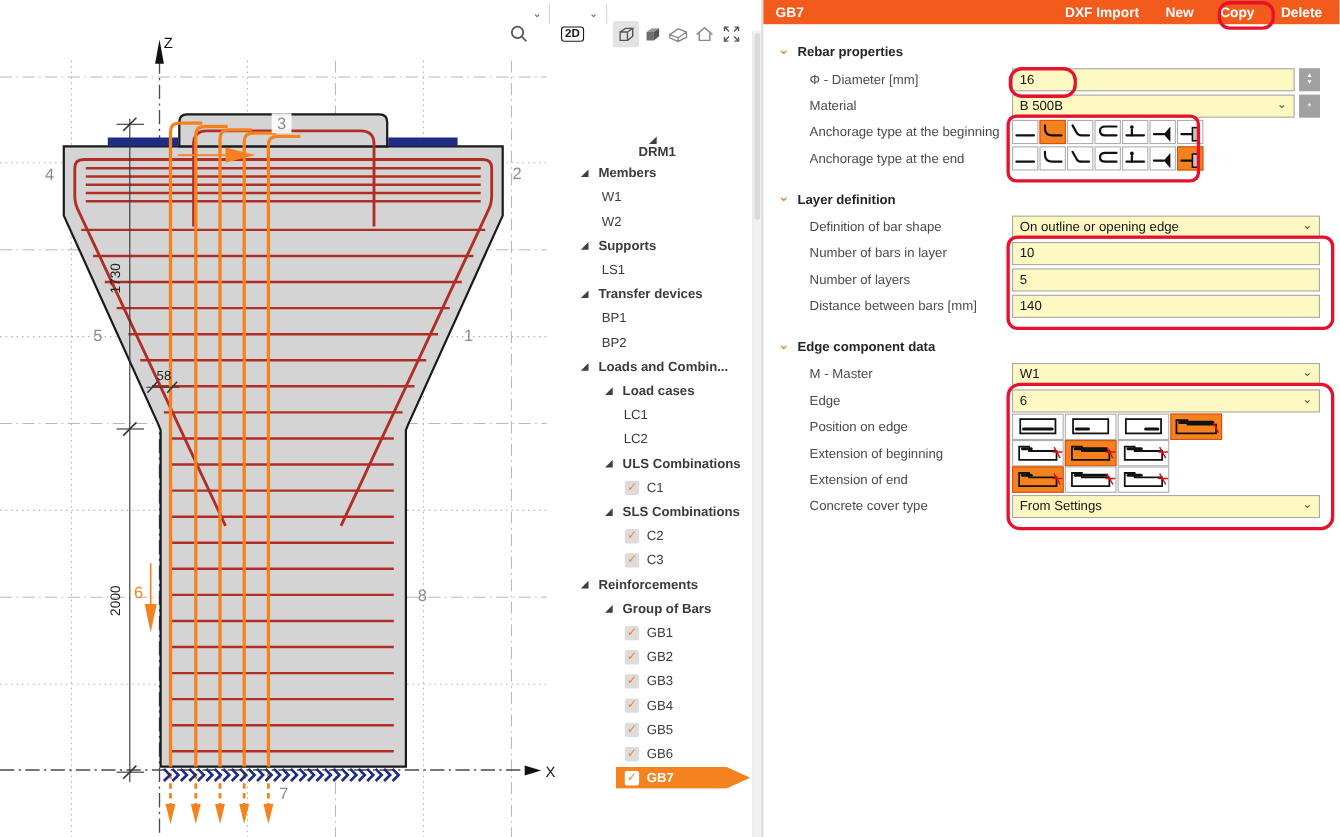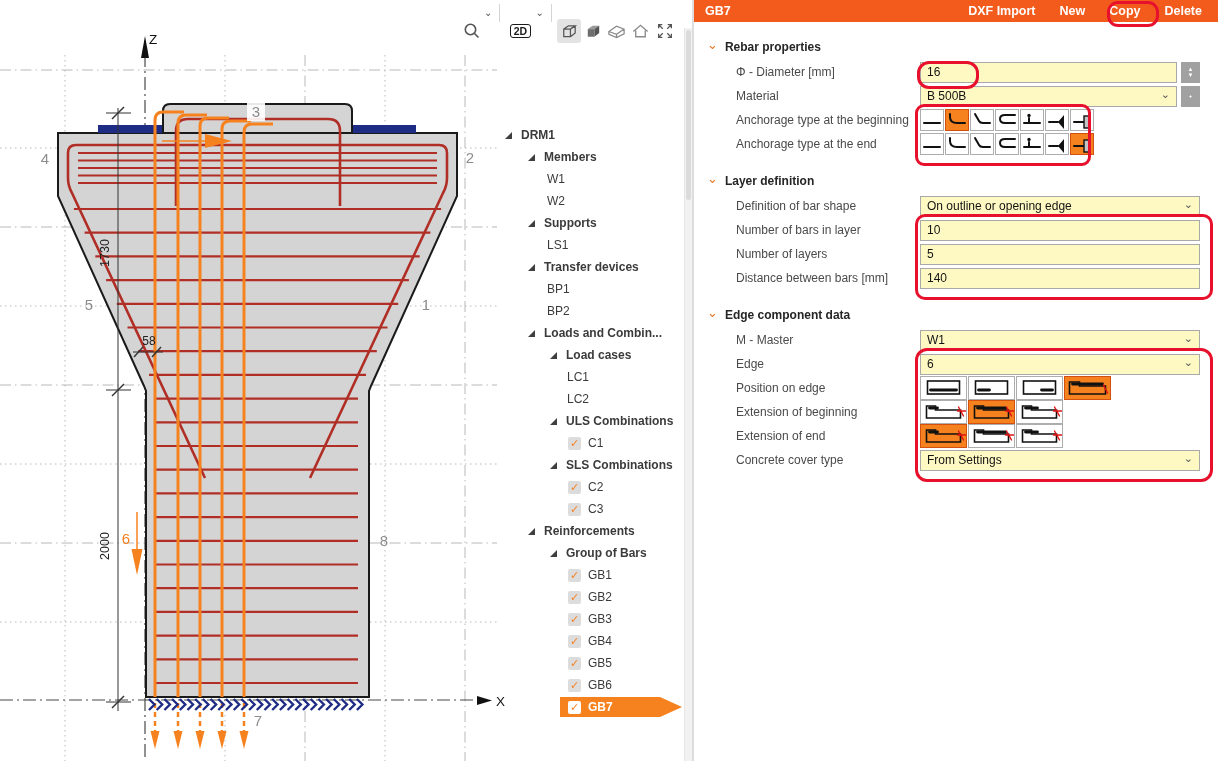--- a/index.html
+++ b/index.html
@@ -16,21 +16,21 @@
   .tchev{font-size:10px;color:#555;margin:0 2px 2px 0;}
   .tsep{width:1px;height:18px;background:#D4D4D4;margin:0 5px;}
   .mode2d{border:1.6px solid #1A1A1A;border-radius:3px;font-size:10.5px;font-weight:bold;color:#1A1A1A;padding:1px 3px;line-height:1;}
 
   
   #tree{position:absolute;left:500px;top:124px;width:190px;}
   .trow{height:22px;display:flex;align-items:center;font-size:12px;color:#3B3B3B;position:relative;cursor:default;}
   .tri{width:0;height:0;border-bottom:7px solid #3F3F3F;border-left:7px solid transparent;margin-right:9px;flex:none;}
   .tlbl{white-space:nowrap;}
   .b{font-weight:bold;}
-  .lv0{padding-left:5px;}
+  .lv0{padding-left:5px;flex-direction:column;}
   .lv1{padding-left:28px;}
   .leaf2{padding-left:47px;}
   .lv2{padding-left:50px;}
   .leaf3{padding-left:67px;}
   .chk{padding-left:68px;}
   .cb{width:13px;height:13px;background:#DCDCDC;border-radius:2px;display:flex;align-items:center;justify-content:center;
       font-size:11px;font-weight:bold;color:#F6821F;margin-right:7px;flex:none;line-height:1;}
   .sel .tlbl{color:#fff;font-weight:bold;}
   .sel .cb{background:#fff;}
   .selband{position:absolute;left:60px;top:1px;width:122px;height:20px;background:#F6821F;

